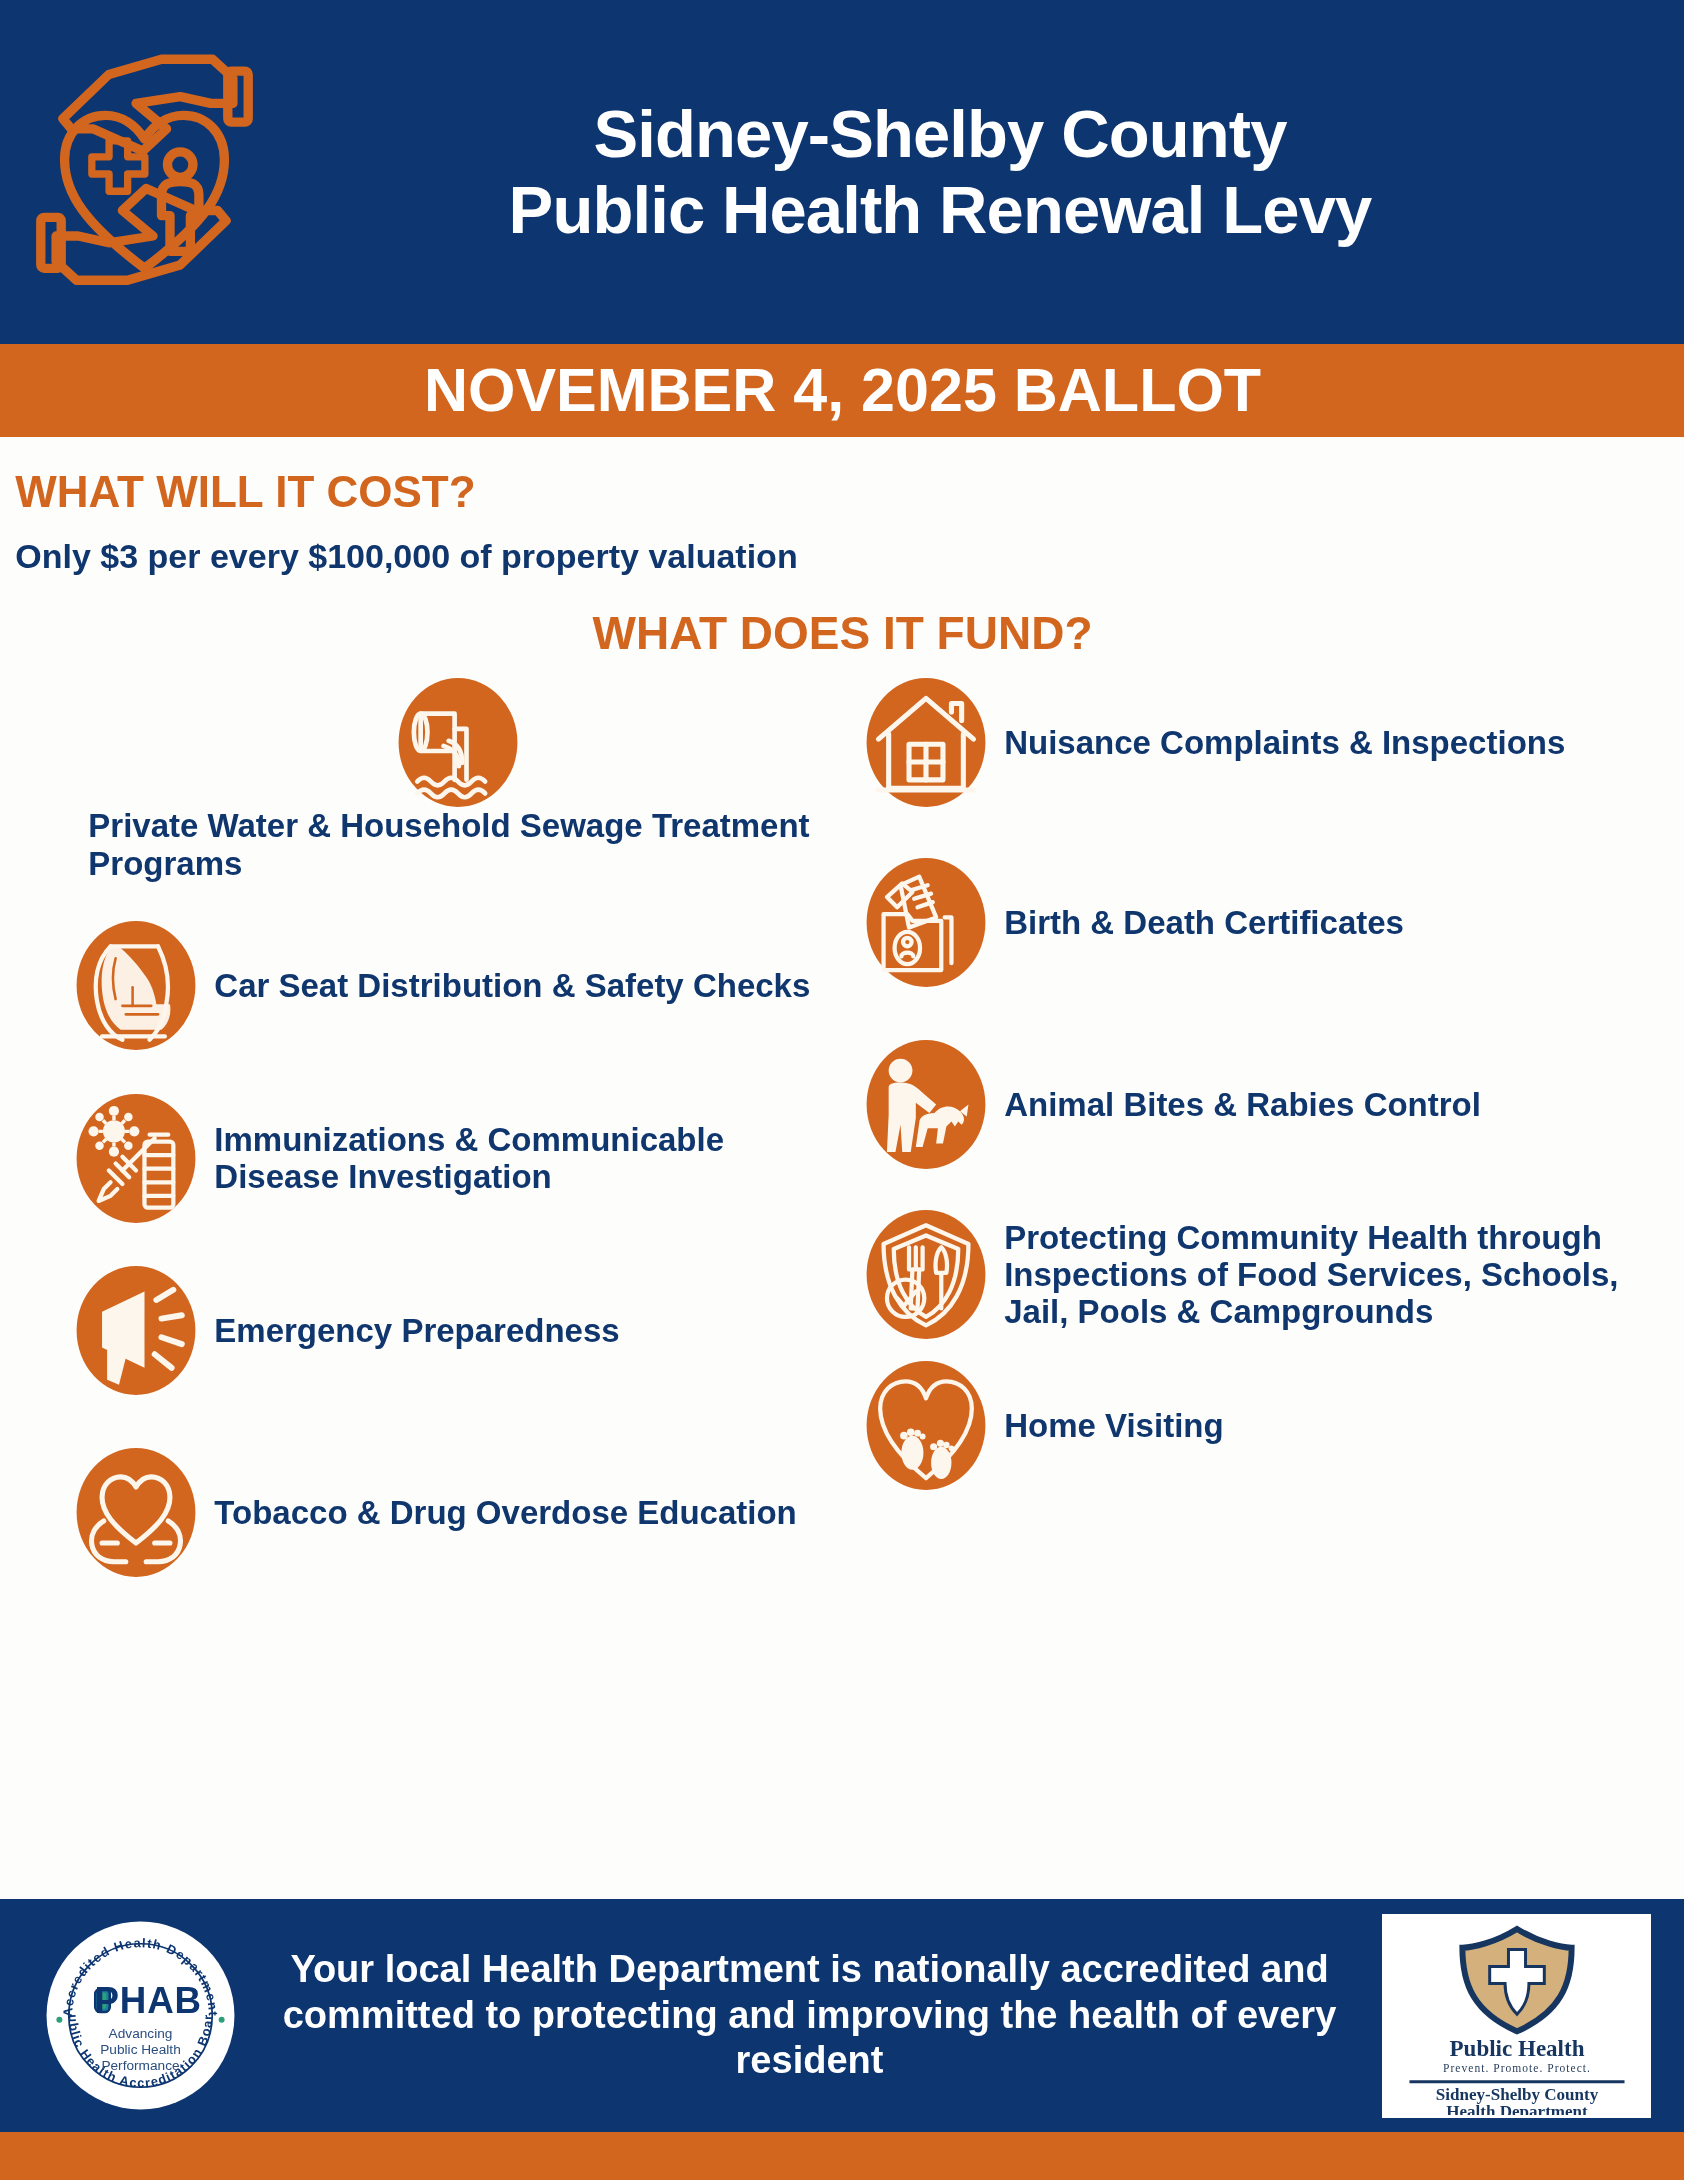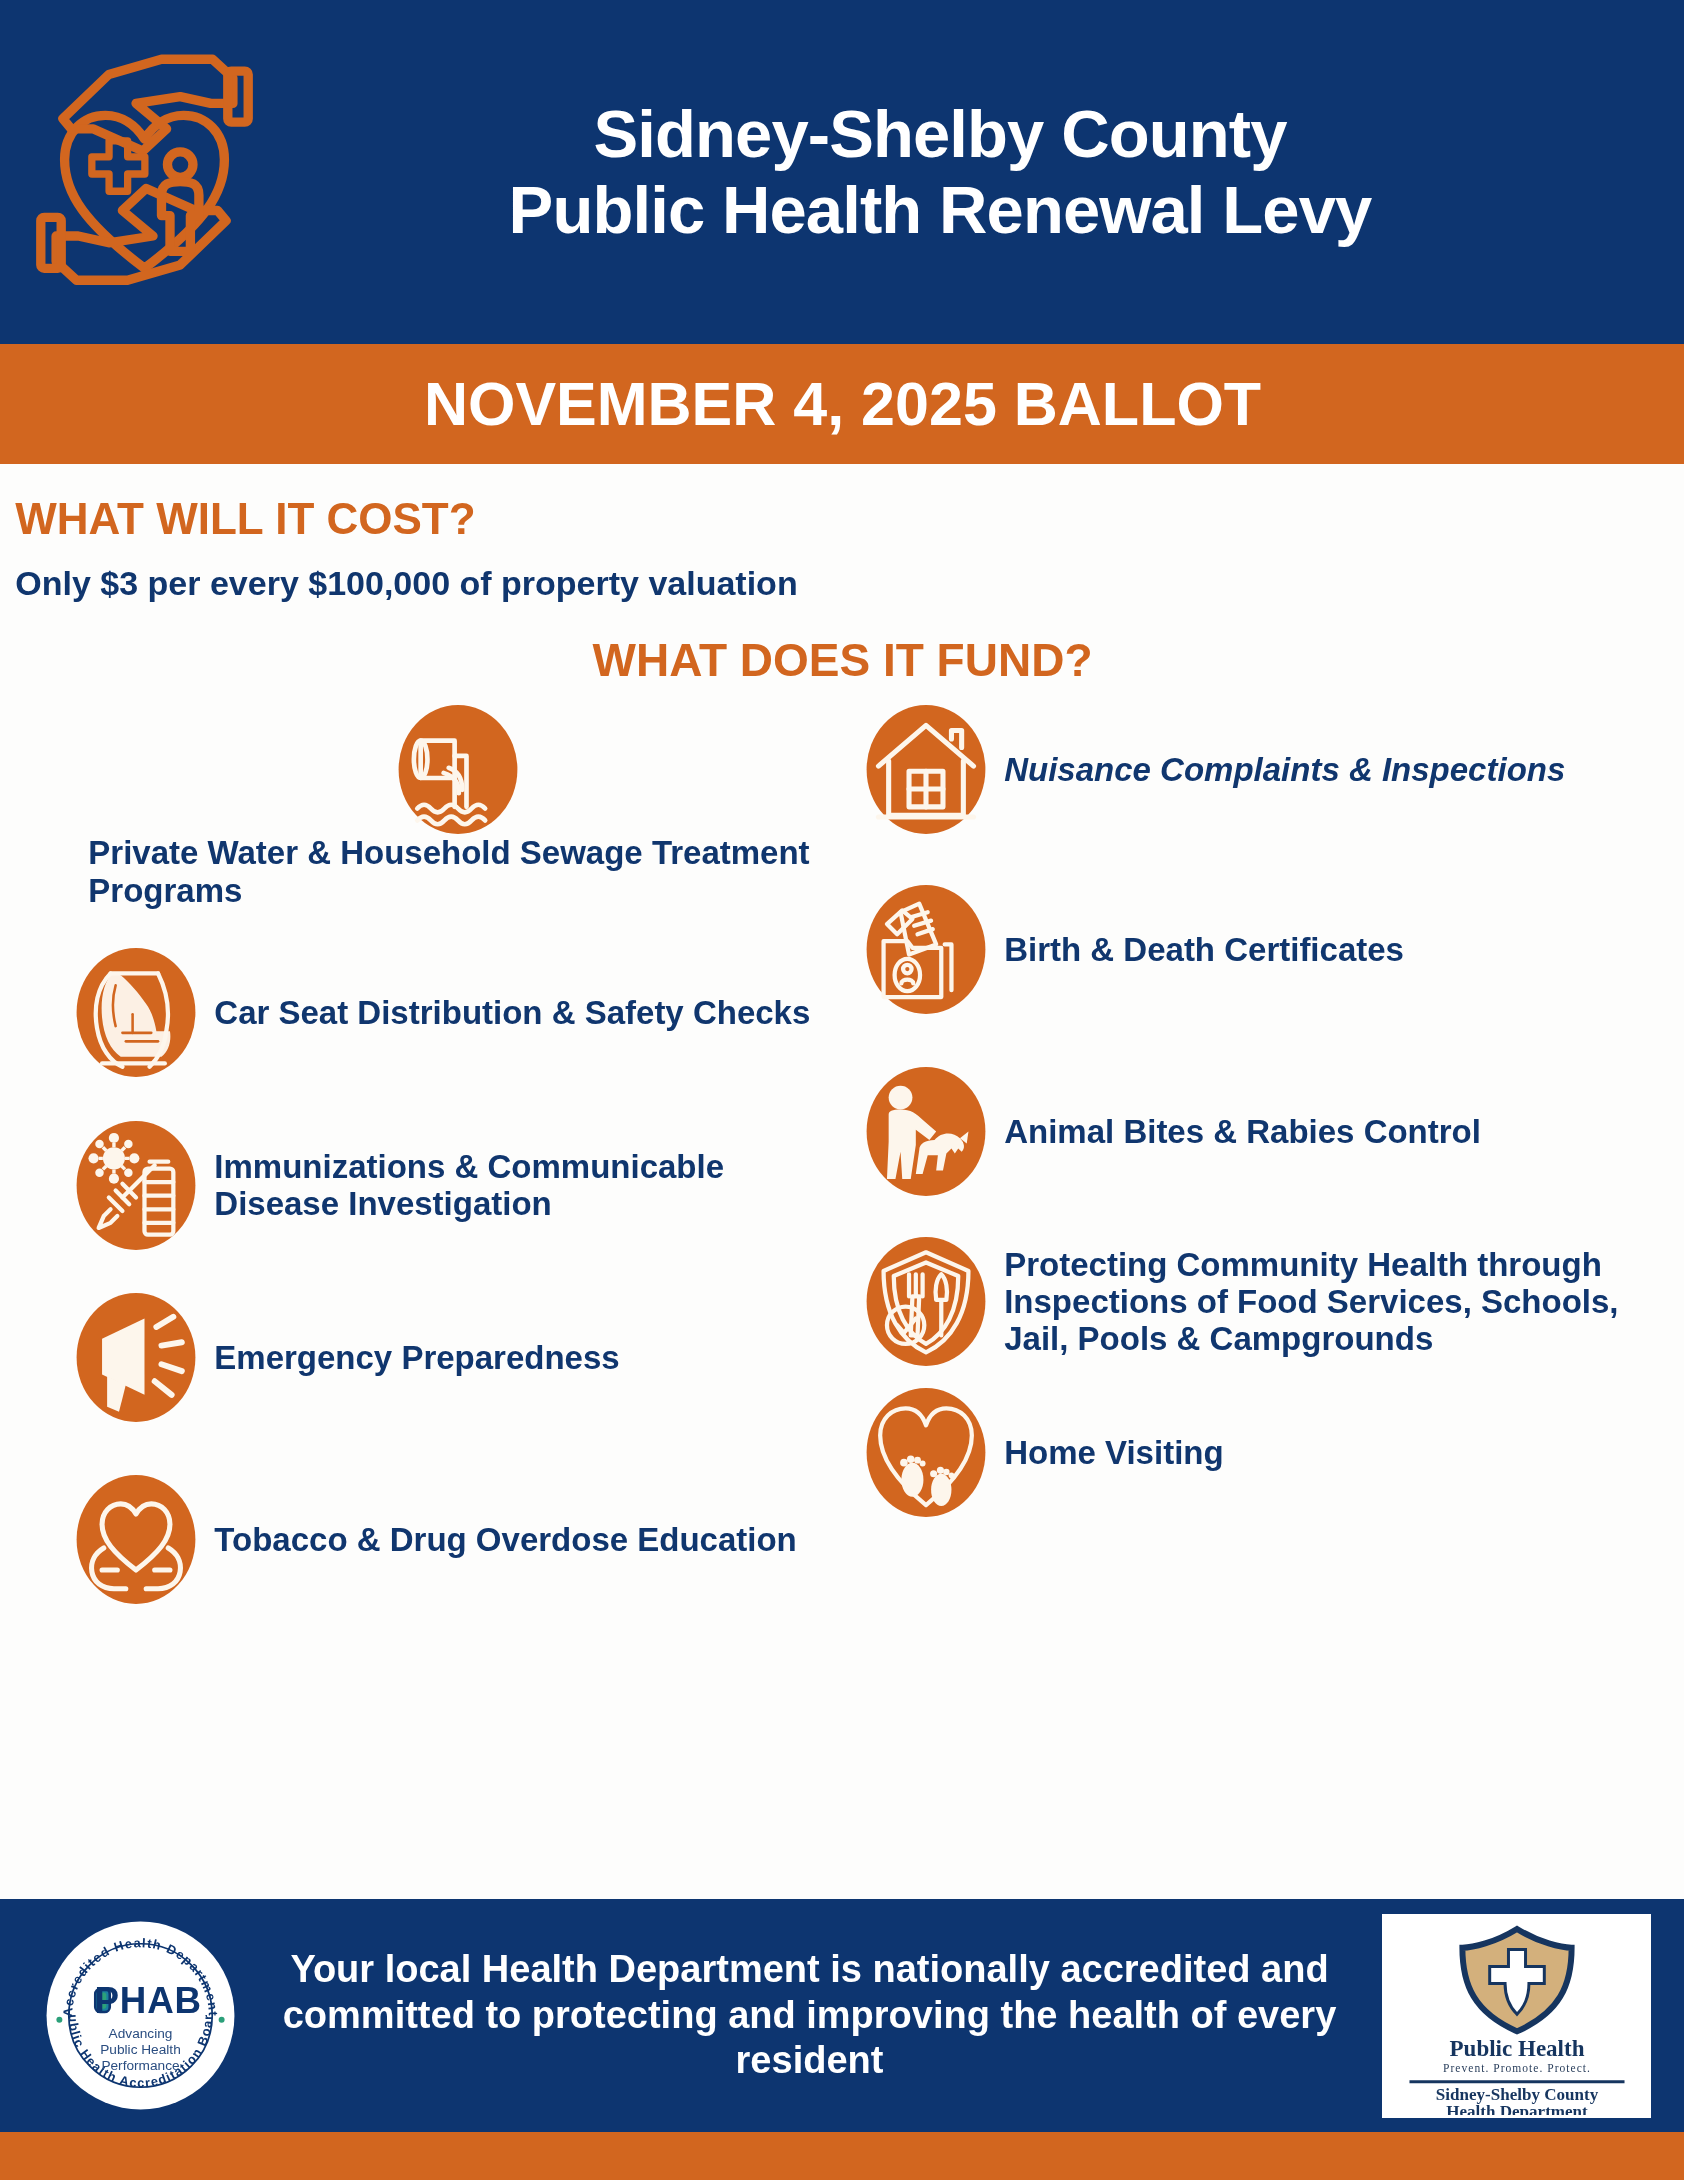--- a/index.html
+++ b/index.html
@@ -25,21 +25,21 @@
     align-items:center; justify-content:center;
     padding-right:60px;
   }
   .title-line {
     color:#ffffff; font-weight:bold; letter-spacing:-0.9px;
     font-size:67px; line-height:1.14; white-space:nowrap;
   }
 
   
   .ballot-banner {
-    background:#d2661f; height:120px;
+    background:#d2661f; height:93px;
     display:flex; align-items:center; justify-content:center;
   }
   .ballot-banner-text {
     color:#ffffff; font-weight:bold; font-size:61px;
     letter-spacing:0px; line-height:1;
   }
 
   
   .qa-wrap {
     display:flex; padding:32px 0 0 0;
@@ -85,21 +85,21 @@
   .fund-label {
     color:#10366e; font-weight:bold; font-size:33px;
     line-height:1.13; padding-left:15.3px;
   }
 
   
   .fund-col.left  .fund-item:nth-child(1){ margin-top:3.4px;  margin-bottom:39px;flex-direction:column;}
   .fund-col.left  .fund-item:nth-child(2){ margin-bottom:44px;}
   .fund-col.left  .fund-item:nth-child(3){ margin-bottom:43px;}
   .fund-col.left  .fund-item:nth-child(4){ margin-bottom:53px;}
-  .fund-col.right .fund-item:nth-child(1){ margin-top:3.4px;  margin-bottom:51px;font-style:italic;}
+  .fund-col.right .fund-item:nth-child(1){ margin-top:3.4px;  margin-bottom:51px;}
   .fund-col.right .fund-item:nth-child(2){ margin-bottom:53px;}
   .fund-col.right .fund-item:nth-child(3){ margin-bottom:41px;}
   .fund-col.right .fund-item:nth-child(4){ margin-bottom:22px;}
 
   
   .footer {
     position:absolute; left:0; bottom:0; width:1685px;
   }
   .footer-navy {
     background:#0d3570; height:233px;

